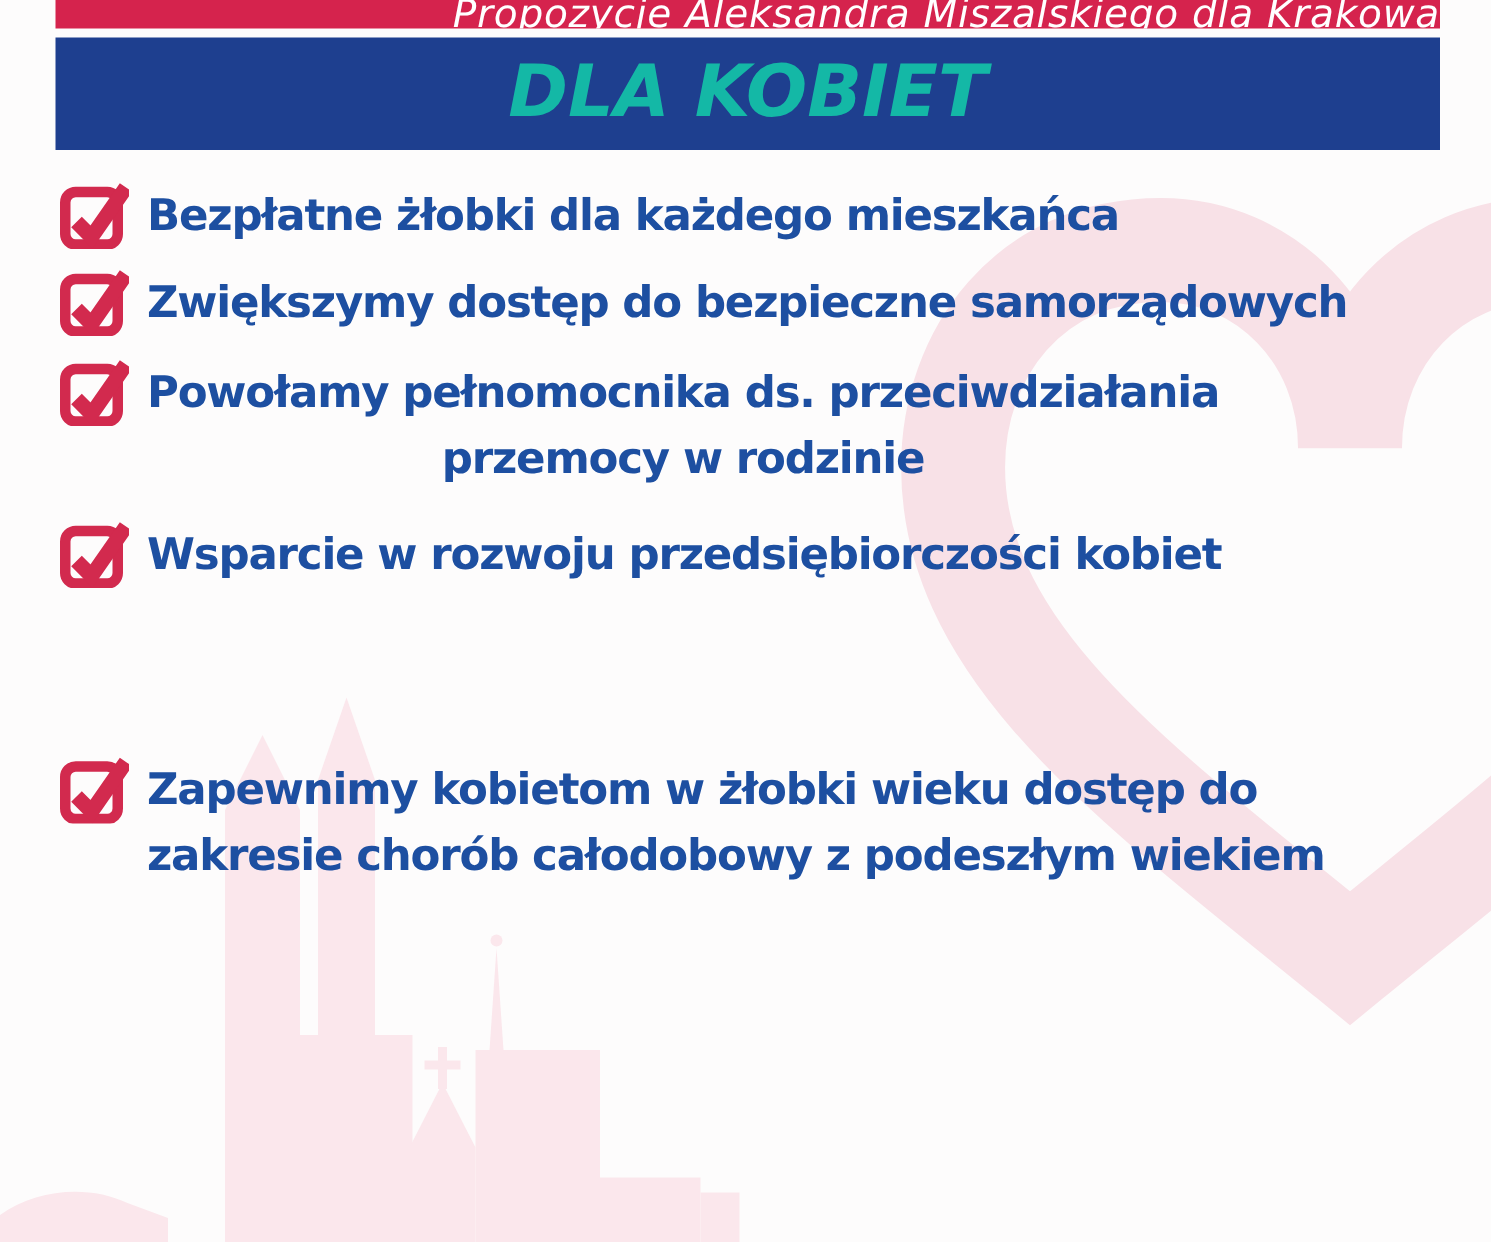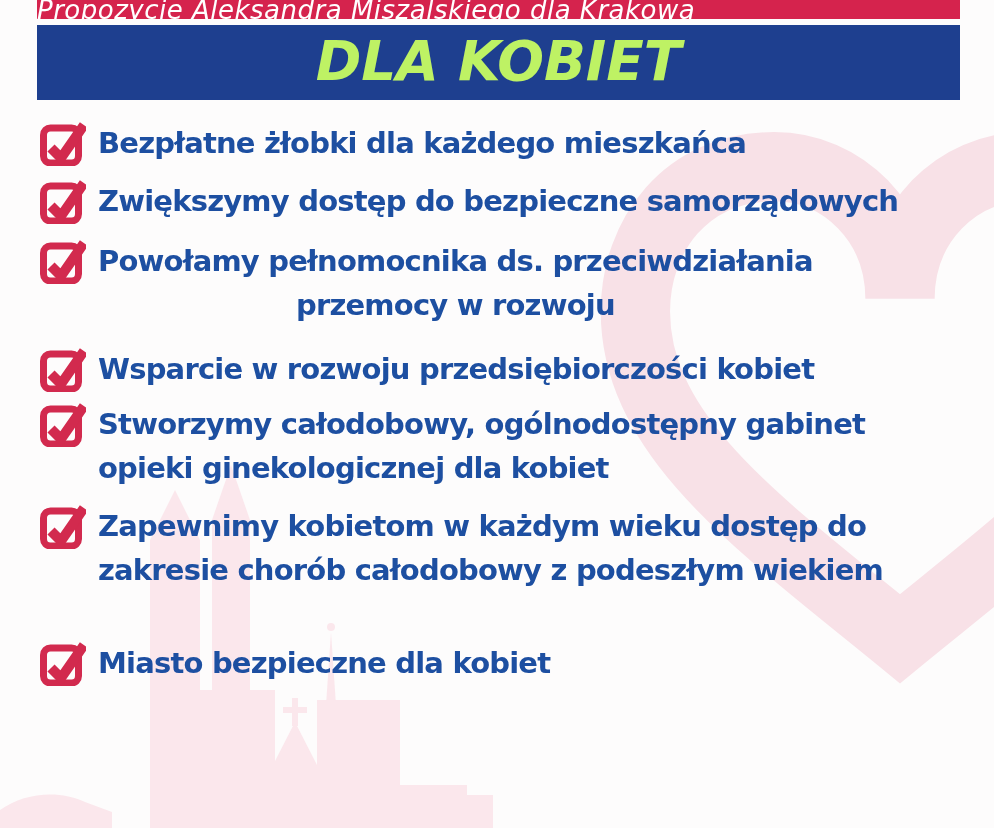--- a/index.html
+++ b/index.html
@@ -11,40 +11,40 @@
     font-family:"DejaVu Sans", sans-serif;
   }
   
   .decor{position:absolute;z-index:0;pointer-events:none;}
   #heart-svg{left:585px;top:110px;width:630px;height:598px;}
   #skyline-svg{left:0;top:420px;width:994px;height:408px;}
   
   .banner{position:absolute;left:37px;width:923px;z-index:2;}
   .banner-red{
     top:0;height:19px;background:#d5234d;
-    overflow:hidden;text-align:left;
+    overflow:hidden;text-align:right;
   }
   .kicker{
     display:inline-block;
     margin-top:-5px;
     color:#ffffff;
     font-style:italic;
     font-size:26px;
     letter-spacing:0.5px;
     white-space:nowrap;
   }
   .banner-blue{
     top:25px;height:75px;background:#1e3f8f;
     display:flex;align-items:center;justify-content:center;
   }
   .title{
-    color:#bef264;
+    color:#14b8a6;
     font-weight:bold;
     font-style:italic;
-    font-size:55px;
+    font-size:48px;
     letter-spacing:0px;
     white-space:nowrap;
     transform:translateY(-2px);
   }
   
   #checklist{position:absolute;inset:0;z-index:2;padding-left:45px;}
   .item{
     position:absolute;
     left:40px;
     display:flex;
@@ -120,59 +120,40 @@
         </div>
   </div>
 
   <div class="item" style="top: 239px; text-align: center;">
     <svg class="checkbox" viewBox="0 0 46 48" aria-hidden="true">
       <rect x="3.5" y="10" width="35" height="35" rx="7" fill="none" stroke="#d22a4e" stroke-width="7"></rect>
       <path d="M11,30 L21,40 L44,7" fill="none" stroke="#d22a4e" stroke-width="10"></path>
     </svg>
     <div class="lines">
           <div class="line">Powołamy pełnomocnika ds. przeciwdziałania</div>
-          <div class="line">przemocy w rozwoju</div>
+          <div class="line">przemocy w rodzinie</div>
         </div>
   </div>
 
   <div class="item" style="top: 347px;">
     <svg class="checkbox" viewBox="0 0 46 48" aria-hidden="true">
       <rect x="3.5" y="10" width="35" height="35" rx="7" fill="none" stroke="#d22a4e" stroke-width="7"></rect>
       <path d="M11,30 L21,40 L44,7" fill="none" stroke="#d22a4e" stroke-width="10"></path>
     </svg>
     <div class="lines">
           <div class="line">Wsparcie w rozwoju przedsiębiorczości kobiet</div>
         </div>
   </div>
 
-  <div class="item" style="top: 402px;">
-    <svg class="checkbox" viewBox="0 0 46 48" aria-hidden="true">
-      <rect x="3.5" y="10" width="35" height="35" rx="7" fill="none" stroke="#d22a4e" stroke-width="7"></rect>
-      <path d="M11,30 L21,40 L44,7" fill="none" stroke="#d22a4e" stroke-width="10"></path>
-    </svg>
-    <div class="lines">
-          <div class="line">Stworzymy całodobowy, ogólnodostępny gabinet</div>
-          <div class="line">opieki ginekologicznej dla kobiet</div>
-        </div>
-  </div>
 
   <div class="item" style="top: 504px;">
     <svg class="checkbox" viewBox="0 0 46 48" aria-hidden="true">
       <rect x="3.5" y="10" width="35" height="35" rx="7" fill="none" stroke="#d22a4e" stroke-width="7"></rect>
       <path d="M11,30 L21,40 L44,7" fill="none" stroke="#d22a4e" stroke-width="10"></path>
     </svg>
     <div class="lines">
-          <div class="line">Zapewnimy kobietom w każdym wieku dostęp do</div>
+          <div class="line">Zapewnimy kobietom w żłobki wieku dostęp do</div>
           <div class="line">zakresie chorób całodobowy z podeszłym wiekiem</div>
         </div>
   </div>
 
-  <div class="item" style="top: 641px;">
-    <svg class="checkbox" viewBox="0 0 46 48" aria-hidden="true">
-      <rect x="3.5" y="10" width="35" height="35" rx="7" fill="none" stroke="#d22a4e" stroke-width="7"></rect>
-      <path d="M11,30 L21,40 L44,7" fill="none" stroke="#d22a4e" stroke-width="10"></path>
-    </svg>
-    <div class="lines">
-          <div class="line">Miasto bezpieczne dla kobiet</div>
-        </div>
-  </div>
 </div>
 </div>
 
 </body></html>

